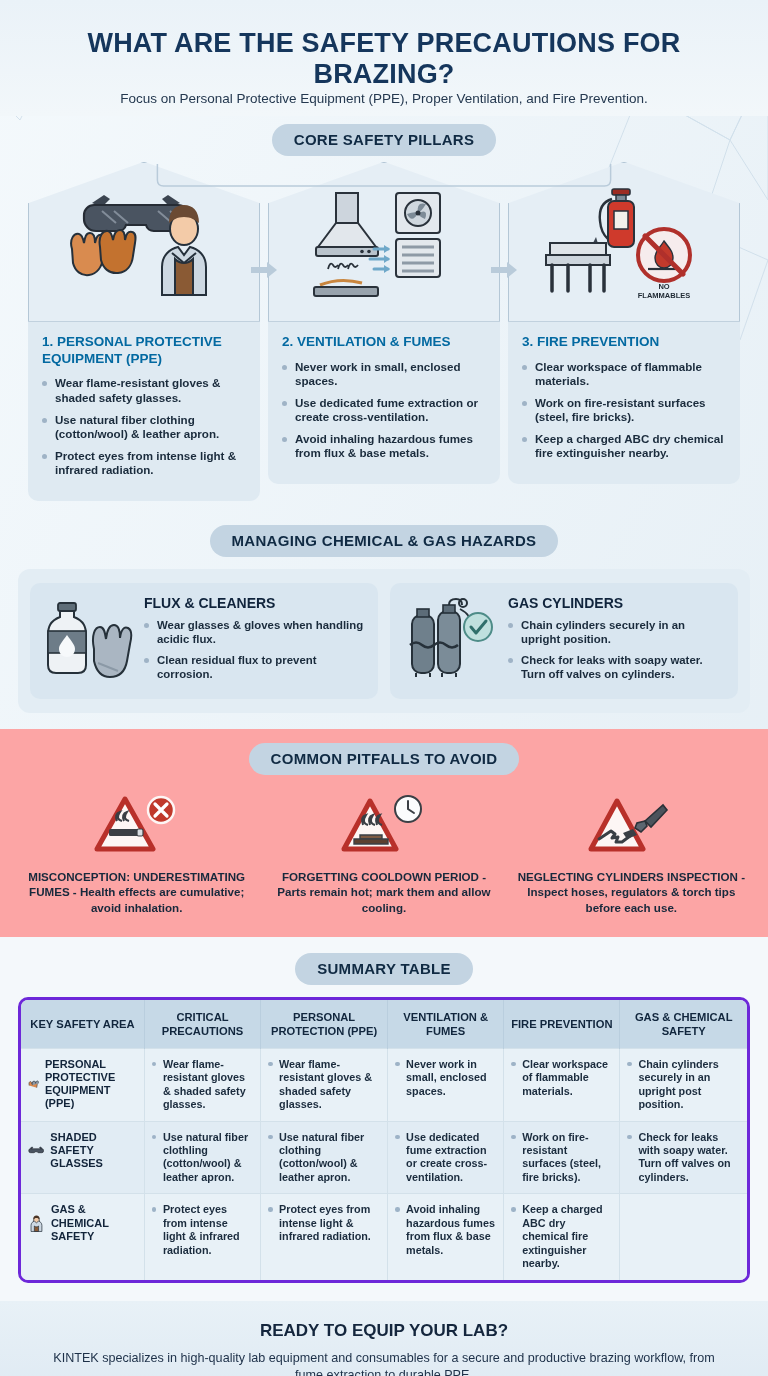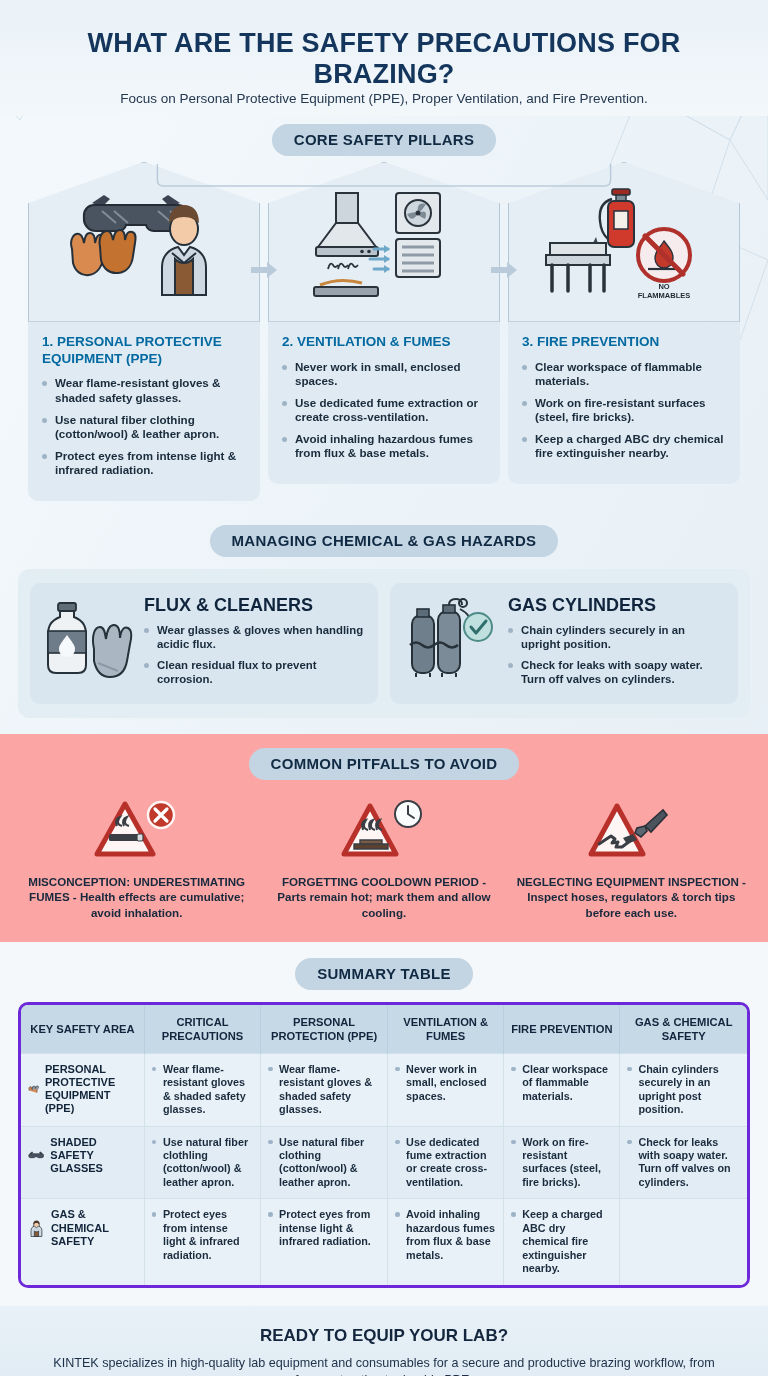--- a/index.html
+++ b/index.html
@@ -131,21 +131,21 @@
     flex: 1;
     background: #d9e6f0;
     border-radius: 10px;
     padding: 12px 12px;
     display: flex;
     gap: 10px;
     align-items: flex-start;
   }
   .chem-icon { flex: 0 0 auto; padding-top: 2px; }
   .chem-title {
-    font-size: 18px;
+    font-size: 14px;
     font-weight: bold;
     color: #10243c;
     margin-bottom: 7px;
     text-transform: uppercase;
   }
   .chem-card .bullets li { font-size: 11.4px; margin-bottom: 6px; }
 
   
   .pitfalls-section { padding: 14px 0 16px 0; background: #fca5a5; }
   .pitfalls {
@@ -528,21 +528,21 @@
         <div class="pitfall-icon">
           <svg width="92" height="70" viewBox="0 0 92 70">
             <path d="M32 10 L58 58 H6 Z" fill="#fdf6f5" stroke="#b8302a" stroke-width="5" stroke-linejoin="round"></path>
             <path d="M14 48 l12-8 l4 3 l-3 4 l6-1 l-2 5 l6 0 l8 -6" fill="none" stroke="#3a3f45" stroke-width="3" stroke-linecap="round" stroke-linejoin="round"></path>
             <path d="M38 42 l10 -4 l4 6 l-10 4 z" fill="#3a3f45"></path>
             <path d="M60 30 l18 -16 l4 5 l-16 17 z" fill="#4b535c" stroke="#2b3138" stroke-width="1.6"></path>
             <path d="M60 30 l-8 2 l-2 5 l6 4 l6 -6 z" fill="#5c6670" stroke="#2b3138" stroke-width="1.6"></path>
           </svg>
         </div>
         <div class="pitfall-text">
-          <span>NEGLECTING EQUIPMENT INSPECTION -</span>
+          <span>NEGLECTING CYLINDERS INSPECTION -</span>
           <span class="norm">Inspect hoses, regulators &amp; torch tips before each use.</span>
         </div>
       </div>
 
     </div>
   </div>
 
   <div class="table-section">
     <div class="pill-wrap">
       <span class="pill">SUMMARY TABLE</span>

